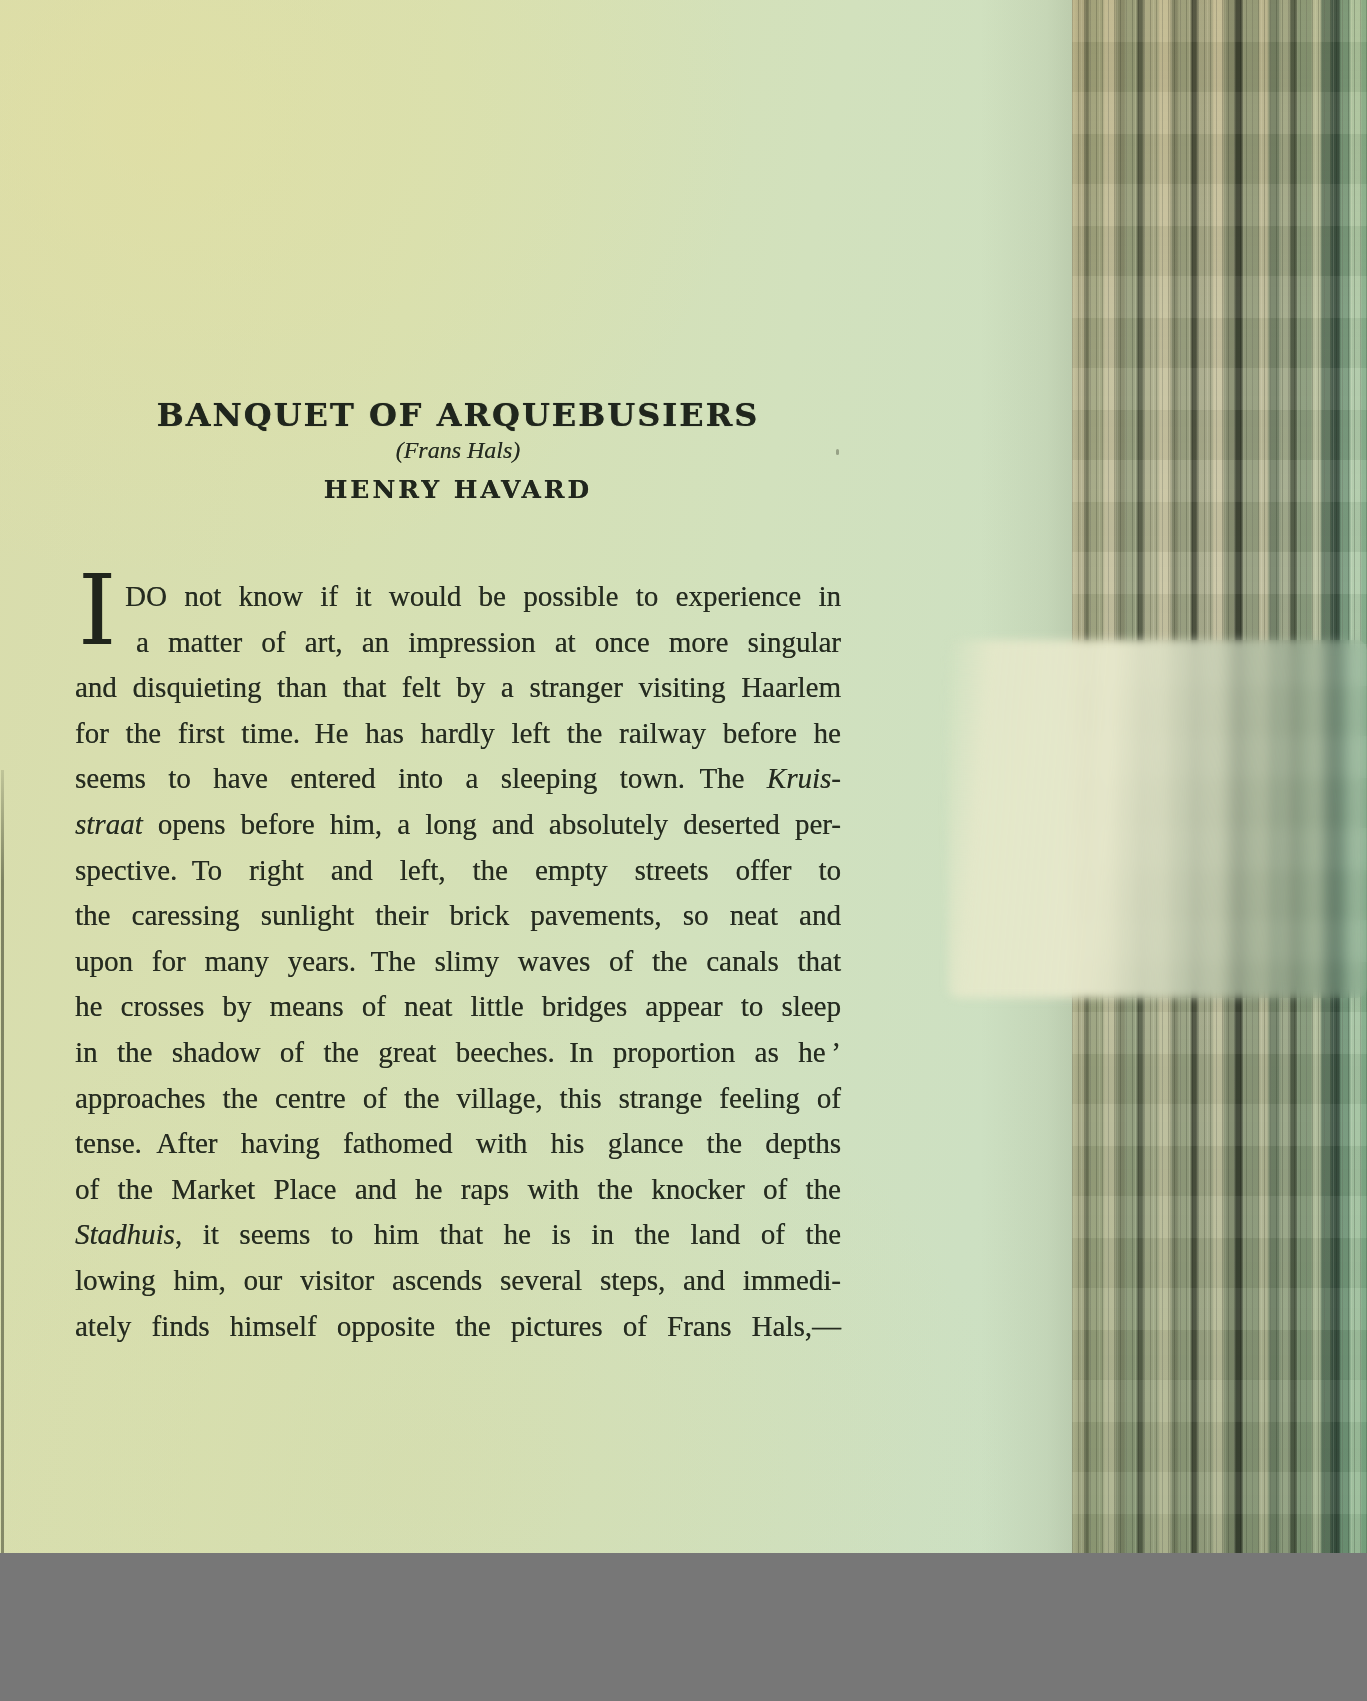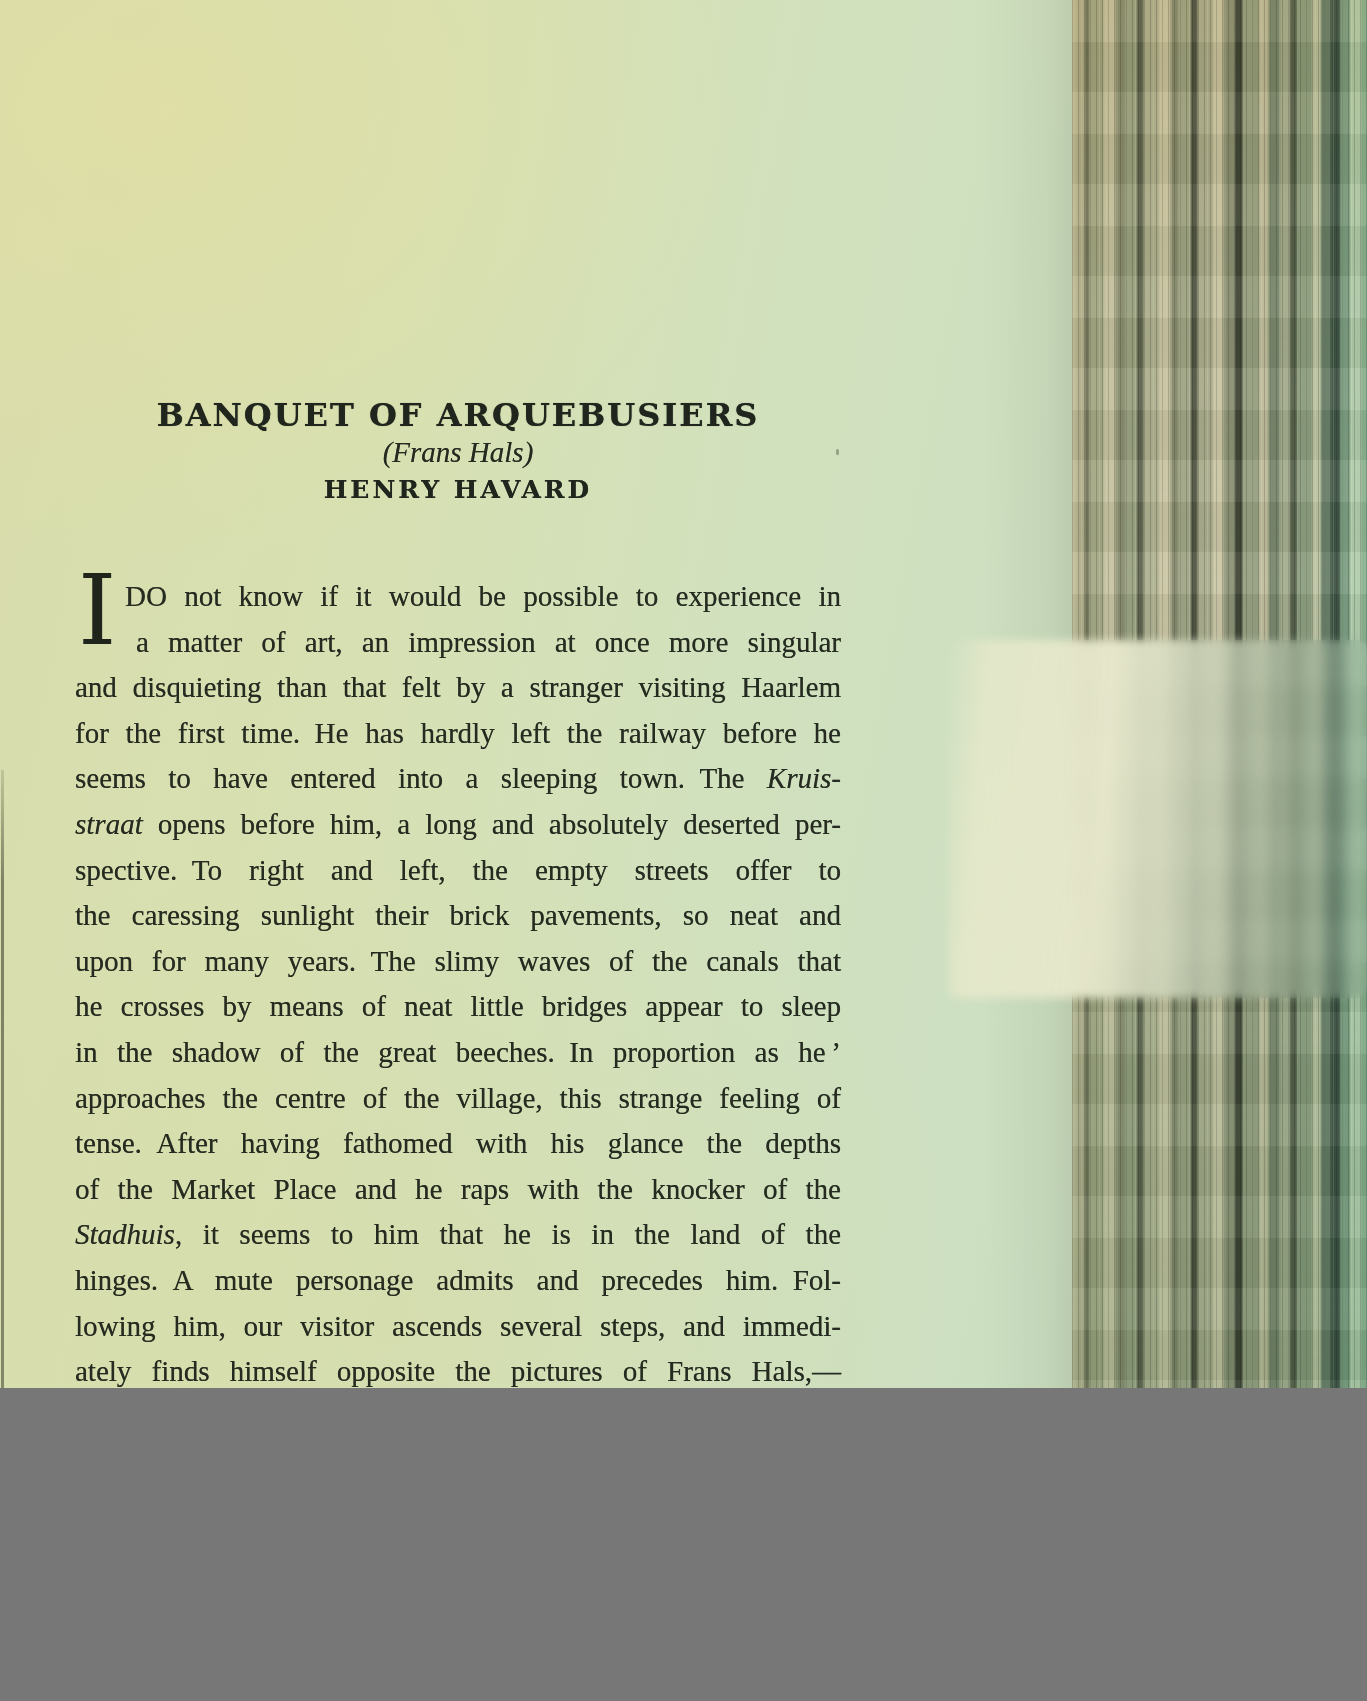--- a/index.html
+++ b/index.html
@@ -1,18 +1,18 @@
 <!DOCTYPE html>
 <html style="--page-left: #d9dcab; --page-right: #c9dec3; --ink: #252b20; --fore-edge-tan: #b2b08d; --fore-edge-dark: #3f4536; --fore-edge-green: #7ea186;"><head>
 <meta charset="utf-8">
 <style>
   html,body{margin:0;padding:0;background:#777;}
   .photo{
     position:relative;
-    width:1367px;height:1388px;
+    width:1367px;height:1553px;
     overflow:hidden;
     font-family:"Liberation Serif", serif;
     background:
       radial-gradient(ellipse 900px 700px at 12% 8%, rgba(228,224,160,0.55), rgba(228,224,160,0) 65%),
       radial-gradient(ellipse 1000px 800px at 30% 95%, rgba(214,216,160,0.35), rgba(214,216,160,0) 60%),
       linear-gradient(100deg, #d9dcab 0%, #d7e0b2 28%, #d2e1bd 52%, #cde0c2 72%, #c9dec3 100%);
   }
   
   .page-curve{
     position:absolute;top:0;bottom:0;left:980px;width:95px;
@@ -75,21 +75,21 @@
   
   .heading{position:absolute;left:75px;width:766px;text-align:center;color:#1e241c;}
   .title{
     top:399px;position:absolute;width:100%;
     font-family:"DejaVu Serif","Liberation Serif",serif;
     font-weight:bold;font-size:32px;letter-spacing:2px;line-height:1;
     color:#20261d;text-shadow:0 0 0.7px rgba(25,30,20,0.8);
   }
   .subtitle{
     top:437px;position:absolute;width:100%;
-    font-style:italic;font-size:29px;line-height:1.1;
+    font-style:italic;font-size:24px;line-height:1.1;
     color:#242a20;text-shadow:0 0 0.5px rgba(25,30,20,0.6);
   }
   .author{
     top:476px;position:absolute;width:100%;
     font-family:"DejaVu Serif","Liberation Serif",serif;
     font-weight:bold;font-size:25px;letter-spacing:3px;line-height:1.1;
     color:#20261d;text-shadow:0 0 0.6px rgba(25,30,20,0.7);
   }
   .bodytext{
     position:absolute;left:75px;top:574px;width:766px;
@@ -147,19 +147,18 @@
         <div class="line"><span class="it">straat</span><span> opens before him, a long and absolutely deserted per-</span></div>
         <div class="line"><span>spective. To right and left, the empty streets offer to</span></div>
         <div class="line"><span>the caressing sunlight their brick pavements, so neat and</span></div>
         <div class="line"><span>upon for many years. The slimy waves of the canals that</span></div>
         <div class="line"><span>he crosses by means of neat little bridges appear to sleep</span></div>
         <div class="line"><span>in the shadow of the great beeches. In proportion as he ’</span></div>
         <div class="line"><span>approaches the centre of the village, this strange feeling of</span></div>
         <div class="line"><span>tense. After having fathomed with his glance the depths</span></div>
         <div class="line"><span>of the Market Place and he raps with the knocker of the</span></div>
         <div class="line"><span class="it">Stadhuis</span><span>, it seems to him that he is in the land of the</span></div>
-        <div class="line"><span>hinges. A mute personage admits and precedes him. Fol-</span></div>
         <div class="line"><span>lowing him, our visitor ascends several steps, and immedi-</span></div>
         <div class="line"><span>ately finds himself opposite the pictures of Frans Hals,—</span></div>
       </div>
   </div>
 
 </div>
 
 </body></html>

